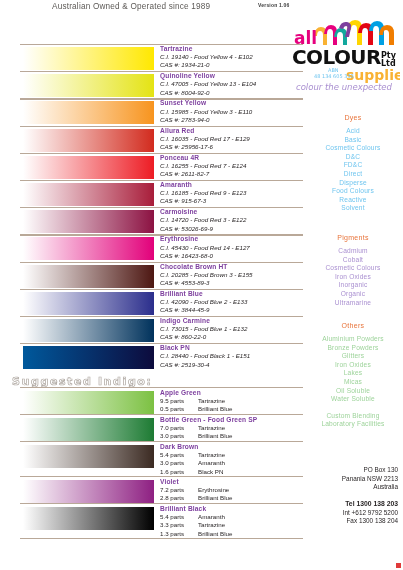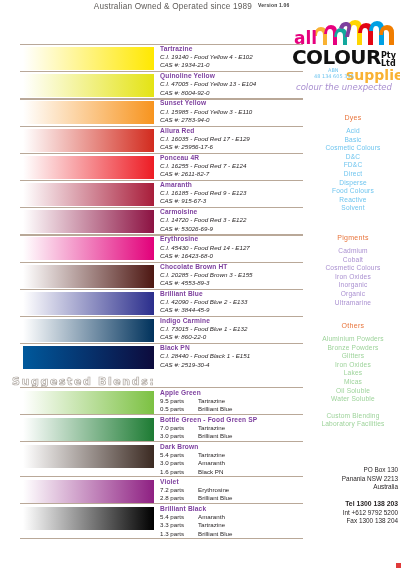--- a/index.html
+++ b/index.html
@@ -6,21 +6,21 @@
   body{
     width:403px;height:570px;background:#ffffff;
     font-family:"Liberation Sans",sans-serif;
     overflow:hidden;position:relative;
   }
   .page{position:relative;width:403px;height:570px;}
 
   
   .tagline{
     position:absolute;left:52px;top:2px;width:200px;
-    font-size:8.2px;color:#5d5a57;letter-spacing:.2px;text-align:right;
+    font-size:8.2px;color:#5d5a57;letter-spacing:.2px;text-align:left;
   }
   .version{
     position:absolute;left:258px;top:2px;
     font-size:5px;font-weight:bold;color:#3a3a3a;letter-spacing:.2px;
   }
   .title{
     position:absolute;left:22px;top:17px;
     font-size:25px;font-weight:bold;color:#7d4fa8;
     letter-spacing:1.2px;font-family:"DejaVu Sans",sans-serif;
   }
@@ -118,21 +118,21 @@
       <text x="54" y="74" font-family="DejaVu Sans, sans-serif" font-size="14" font-weight="bold" fill="#f9b233">supplies</text>
       <text x="36" y="66" font-family="DejaVu Sans, sans-serif" font-size="5" fill="#6fc5ef">ABN</text>
       <text x="22" y="72" font-family="DejaVu Sans, sans-serif" font-size="5" fill="#6fc5ef">48 134 605 333</text>
       <text x="4" y="84" font-family="DejaVu Sans, sans-serif" font-size="8.5" font-style="italic" fill="#a98fd0">colour the unexpected</text>
     </svg>
   </div>
 
   <div id="rows" class="rows"></div>
   <div id="blends"></div>
 
-  <div class="blends-head">Suggested Blends:</div>
+  <div class="blends-head">Suggested Indigo:</div>
 
   <div id="sidebar"></div>
 
   <div class="contact" style="top:466px">
     <div>PO Box 130</div>
     <div>Panania NSW 2213</div>
     <div>Australia</div>
   </div>
   <div class="contact" style="top:500px">
     <div class="b">Tel 1300 138 203</div>

